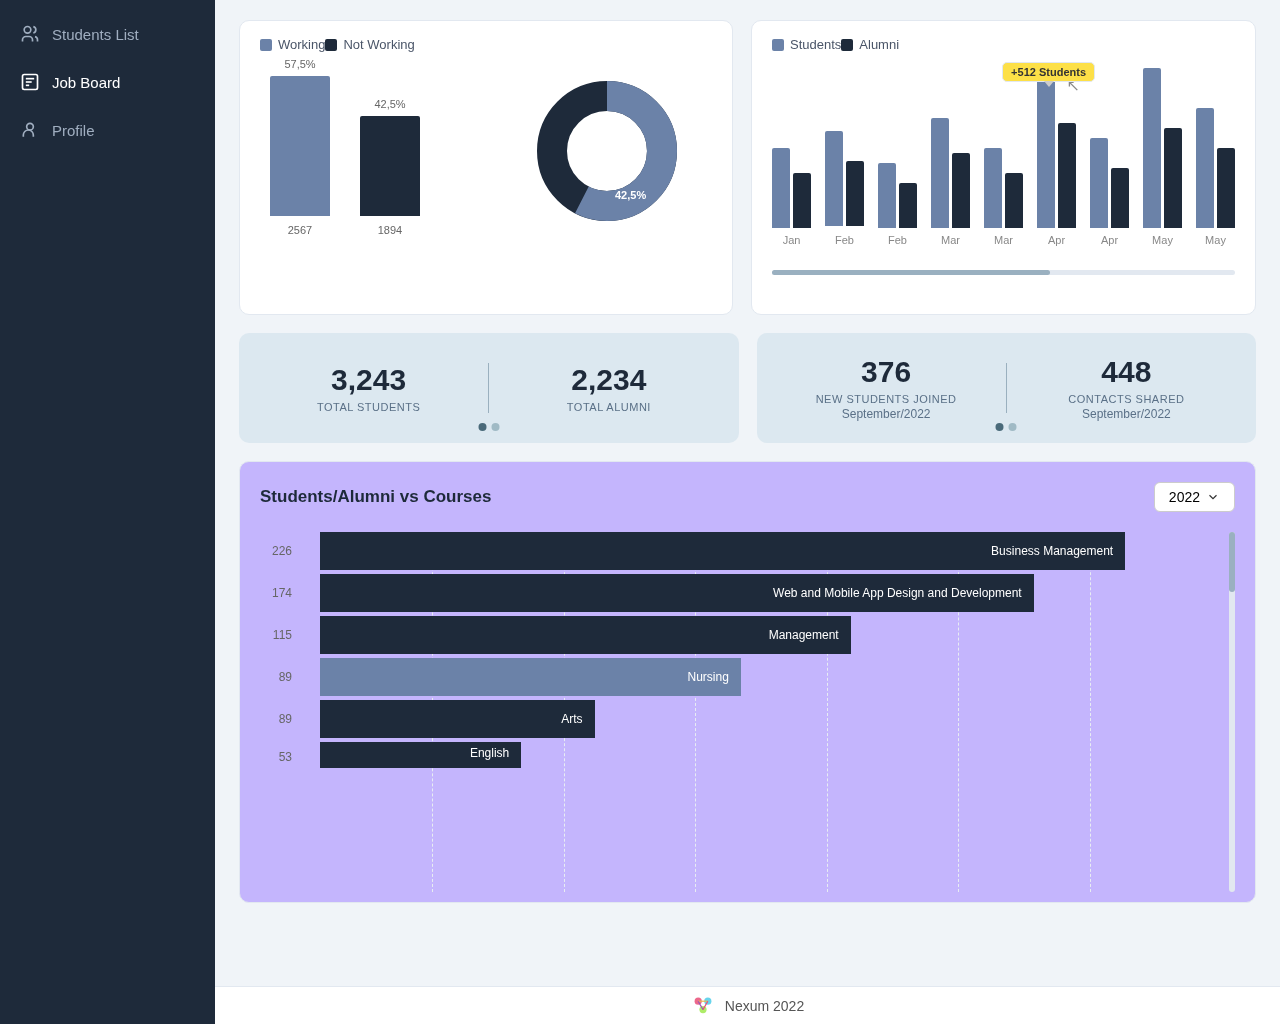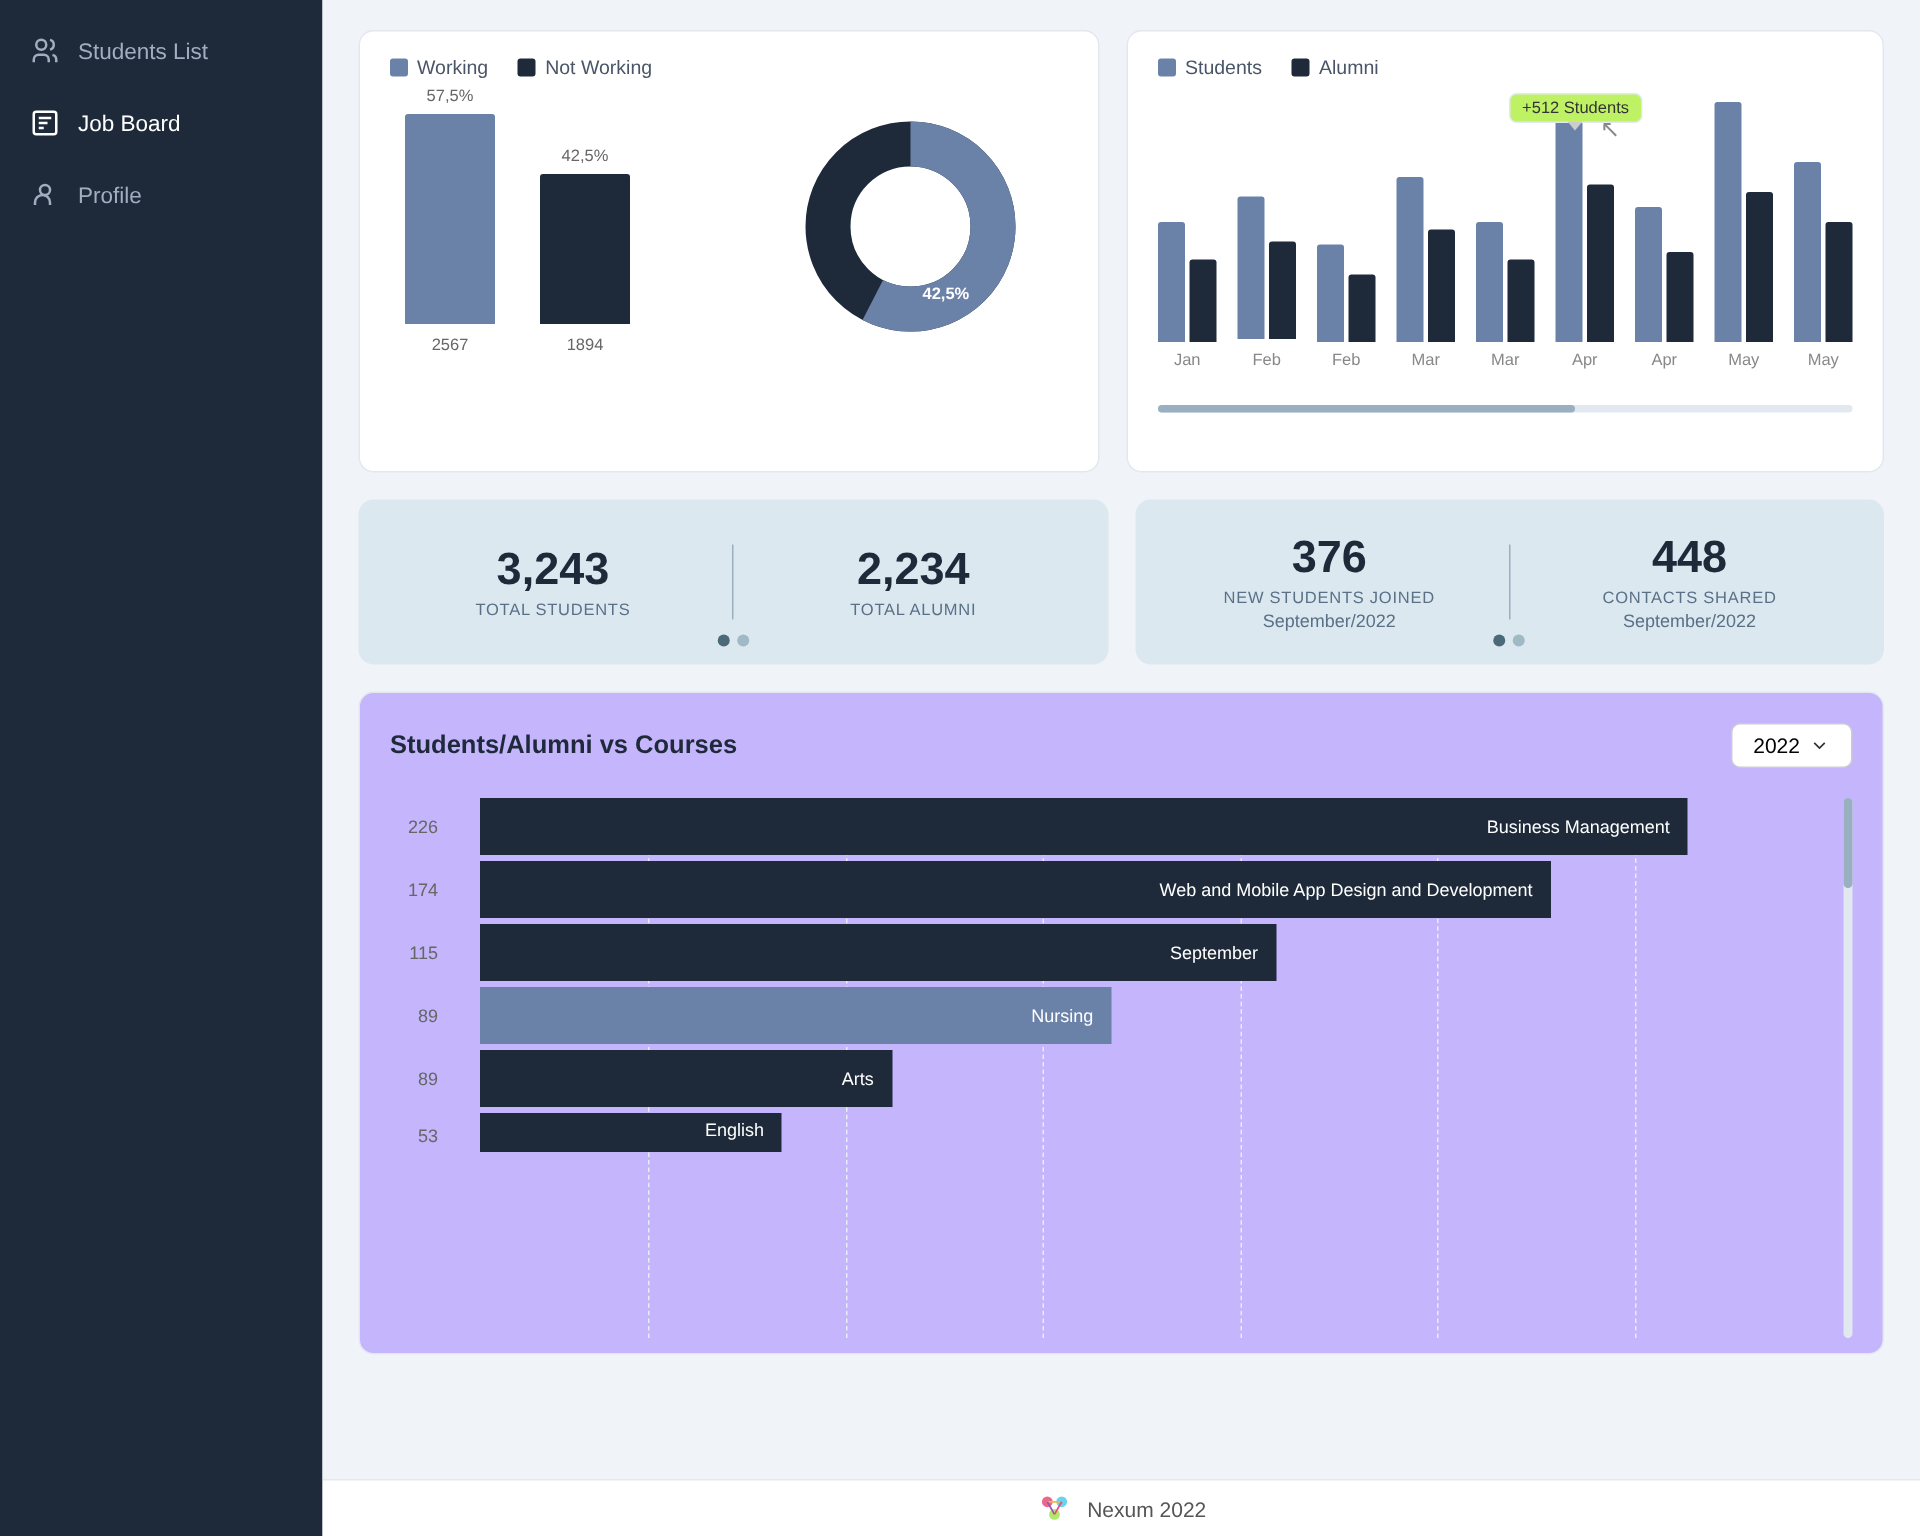--- a/index.html
+++ b/index.html
@@ -46,21 +46,20 @@
       border-radius: 10px;
       border: 1px solid #e2e8f0;
       flex: 1;
       padding: 16px 20px 12px 20px;
       min-height: 295px;
     }
 
     
     .legend {
       display: flex;
-      gap: 20px;
       margin-bottom: 14px;
       font-size: 13px;
       color: #4a5568;
     }
     .legend-item { display: flex; align-items: center; gap: 6px; }
     .legend-dot { width: 12px; height: 12px; border-radius: 2px; }
     .dot-working { background: #6b82a8; }
     .dot-not-working { background: #1e2a3a; }
     .dot-students { background: #6b82a8; }
     .dot-alumni { background: #1e2a3a; }
@@ -352,21 +351,21 @@
           <span>Students</span>
         </div>
         <div class="legend-item">
           <div class="legend-dot dot-alumni"></div>
           <span>Alumni</span>
         </div>
       </div>
 
       <div style="position:relative;">
 
-        <div style="position:absolute;top:-4px;right:140px;background:#bef264;border:1px solid #e2e8f0;border-radius:5px;padding:3px 8px;font-size:11px;color:#333;white-space:nowrap;z-index:10;">
+        <div style="position:absolute;top:-4px;right:140px;background:#fde047;border:1px solid #e2e8f0;border-radius:5px;padding:3px 8px;font-size:11px;color:#333;white-space:nowrap;z-index:10;font-weight:bold;">
           <span>+512 Students</span>
           <div style="position:absolute;bottom:-6px;left:50%;transform:translateX(-50%);border-left:5px solid transparent;border-right:5px solid transparent;border-top:6px solid #ccc;"></div>
         </div>
 
         <div style="position:absolute;top:10px;right:155px;color:#888;font-size:16px;">↖</div>
 
         <div class="grouped-bar-area" style="padding-bottom:20px;">
 
           <div class="month-group">
             <div class="month-bars">
@@ -523,21 +522,21 @@
             <div class="h-bar-fill h-bar-fill-dark" style="width:78%;">
               <span class="h-bar-text">Web and Mobile App Design and Development</span>
             </div>
           </div>
         </div>
 
         <div class="h-bar-row">
           <span class="h-bar-value">115</span>
           <div class="h-bar-track">
             <div class="h-bar-fill h-bar-fill-dark" style="width:58%;">
-              <span class="h-bar-text">September</span>
+              <span class="h-bar-text">Management</span>
             </div>
           </div>
         </div>
 
         <div class="h-bar-row">
           <span class="h-bar-value">89</span>
           <div class="h-bar-track">
             <div class="h-bar-fill h-bar-fill-light" style="width:46%;">
               <span class="h-bar-text">Nursing</span>
             </div>

